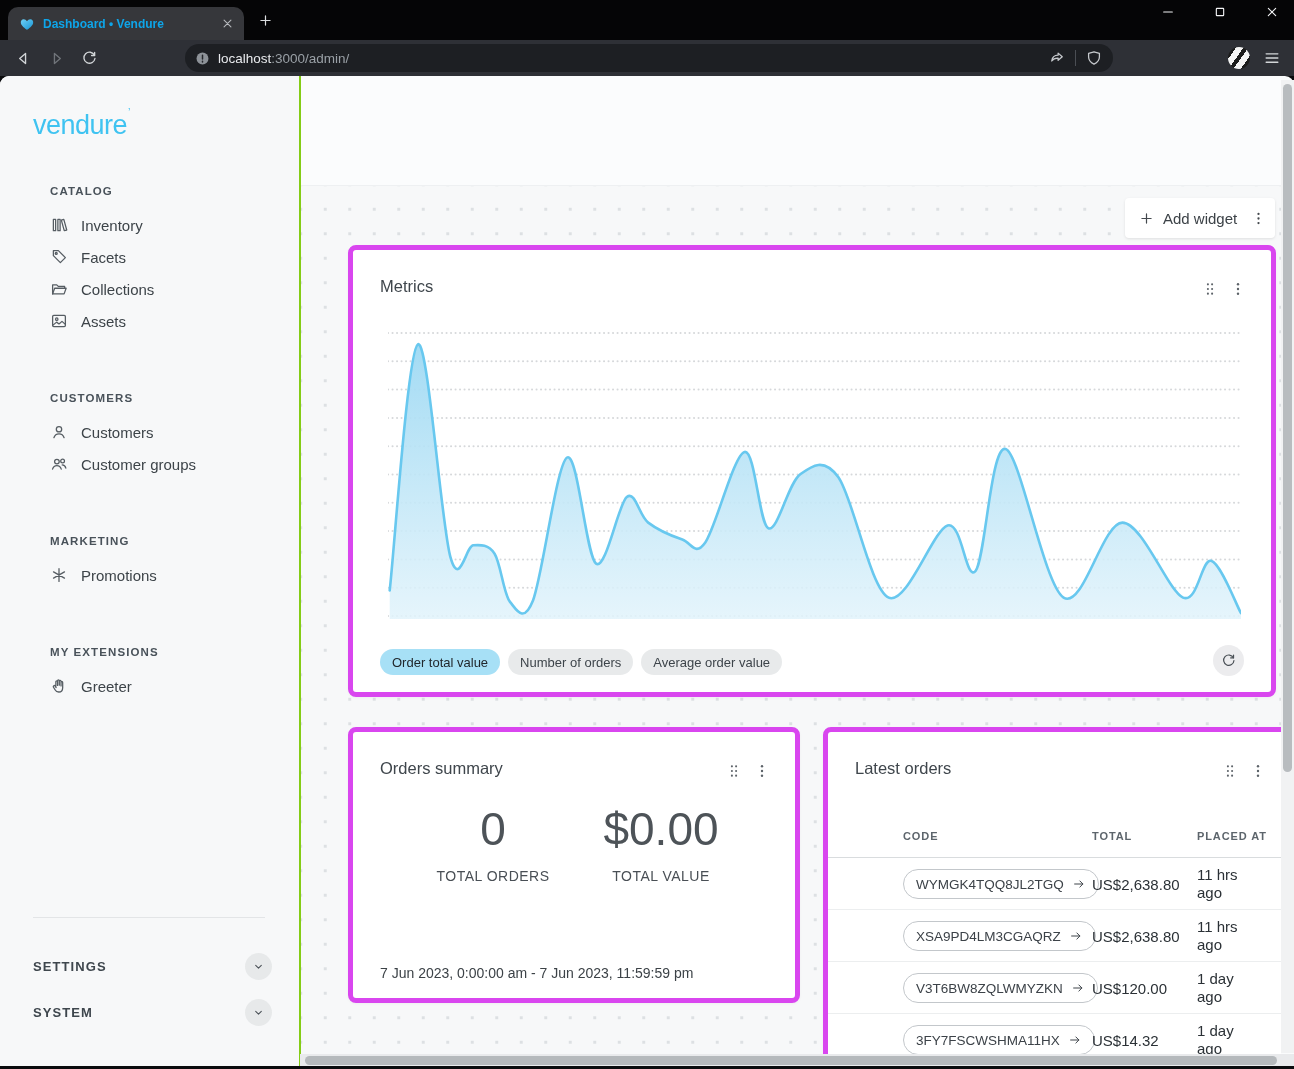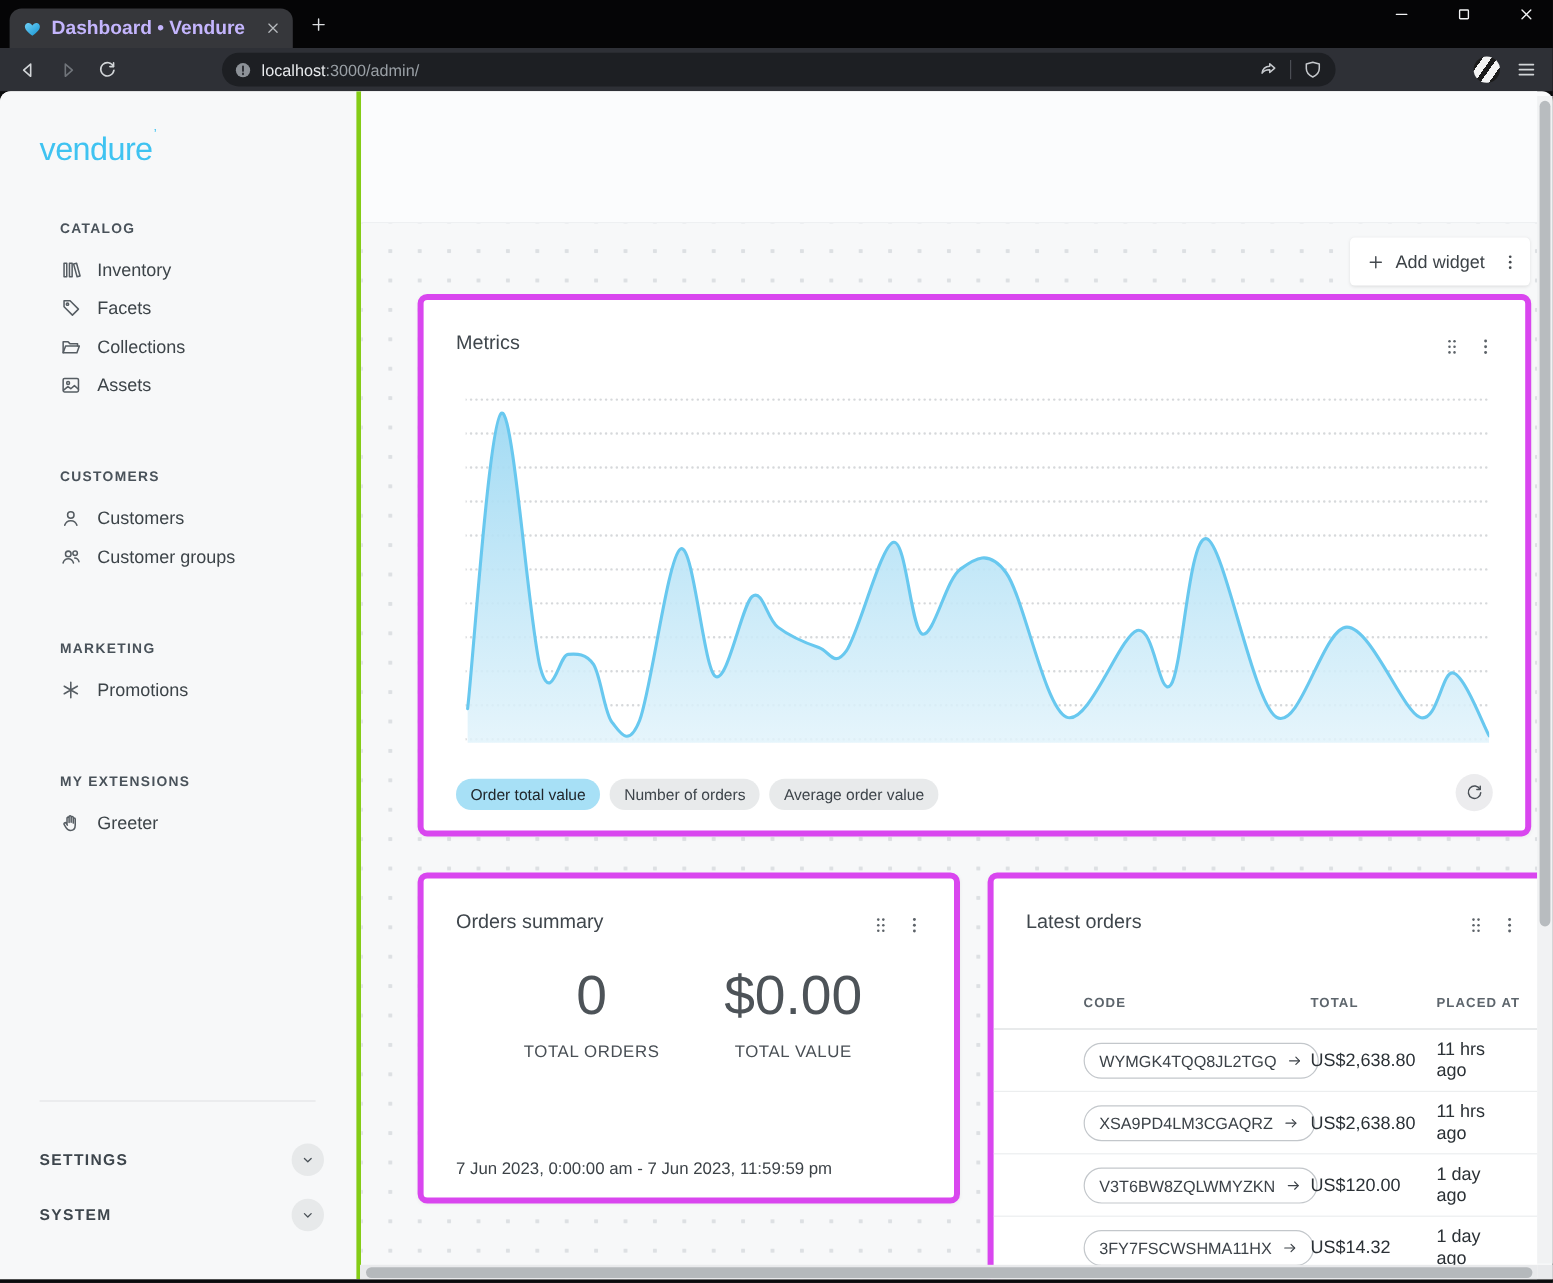--- a/index.html
+++ b/index.html
@@ -7,21 +7,21 @@
               font-family:"Liberation Sans", sans-serif; }
   body { position:relative; }
   .icon { display:inline-flex; align-items:center; justify-content:center; }
   .icon svg { width:100%; height:100%; }
 
   
   .tabstrip { position:absolute; top:0; left:0; right:0; height:40px; background:#050506; }
   .tab { position:absolute; left:8px; top:7px; width:236px; height:33px; background:#36373b;
          border-radius:10px 10px 0 0; display:flex; align-items:center; padding:0 9px 0 11px; gap:8px; }
   .favicon { width:16px; height:16px; }
-  .tab-title { flex:1; color:#c4b5fd; font-size:16px; font-weight:700; white-space:nowrap; overflow:hidden; }
+  .tab-title { flex:1; color:#0ea5e9; font-size:12px; font-weight:700; white-space:nowrap; overflow:hidden; }
   .tab-close { width:15px; height:15px; color:#b6b9bd; }
   .newtab { position:absolute; left:257px; top:12px; width:17px; height:17px; color:#dcdee0; }
   .winctl { position:absolute; right:8px; top:4px; display:flex; gap:24px; }
   .wbtn { width:16px; height:16px; color:#f2f3f4; margin:0 6px; }
   .toolbar { position:absolute; top:40px; left:0; right:0; height:36px; background:#2e3036;
              display:flex; align-items:center; }
   .navbtn { width:19px; height:19px; color:#d2d5d8; margin-left:14px; }
   .navbtn.dim { color:#70747a; }
   .addressbar { position:absolute; left:185px; top:4px; width:928px; height:28px; background:#1d1f23;
                 border-radius:14px; display:flex; align-items:center; padding:0 10px 0 9px; }
@@ -35,21 +35,21 @@
   .avatar-stripes { position:absolute; right:44px; top:7px; width:22px; height:22px; border-radius:50%;
       background:repeating-linear-gradient(125deg,#f4f4f4 0 3px,#1b1b1b 3px 7px,#f4f4f4 7px 10px); }
   .menu-btn { position:absolute; right:12px; top:8px; width:20px; height:20px; color:#d2d5d8; }
 
   
   .app { position:absolute; top:76px; left:0; right:0; bottom:3px; background:#fafbfc;
          border-radius:9px 9px 0 0; overflow:hidden; }
 
   
   .sidebar { position:absolute; left:0; top:0; bottom:0; width:301px; background:#f7f8f9;
-             border-right:4px solid #84cc16; }
+             border-right:2px solid #84cc16; }
   .logo { padding:30px 0 0 33px; font-size:27px; font-weight:500; letter-spacing:-0.5px; color:#3fc3f1; }
   .logo sup { font-size:11px; vertical-align:18px; margin-left:1px; }
   .nav { position:absolute; top:109px; left:0; right:0;padding-left:17px; }
   .nav-heading { margin:0 0 10px 33px; font-size:11.5px; font-weight:700; letter-spacing:1.1px;
                  color:#49525a; height:14px; }
   .nav-section { margin-bottom:55px; }
   .nav-item { height:32px; display:flex; align-items:center; gap:13px; padding-left:33px;
               font-size:15px; color:#3d4449; cursor:pointer; }
   .nav-icon { width:18px; height:18px; color:#565d63; flex:0 0 18px; }
   .sb-divider { position:absolute; top:841px; left:33px; right:34px; border-top:1px solid #e3e5e7; }

